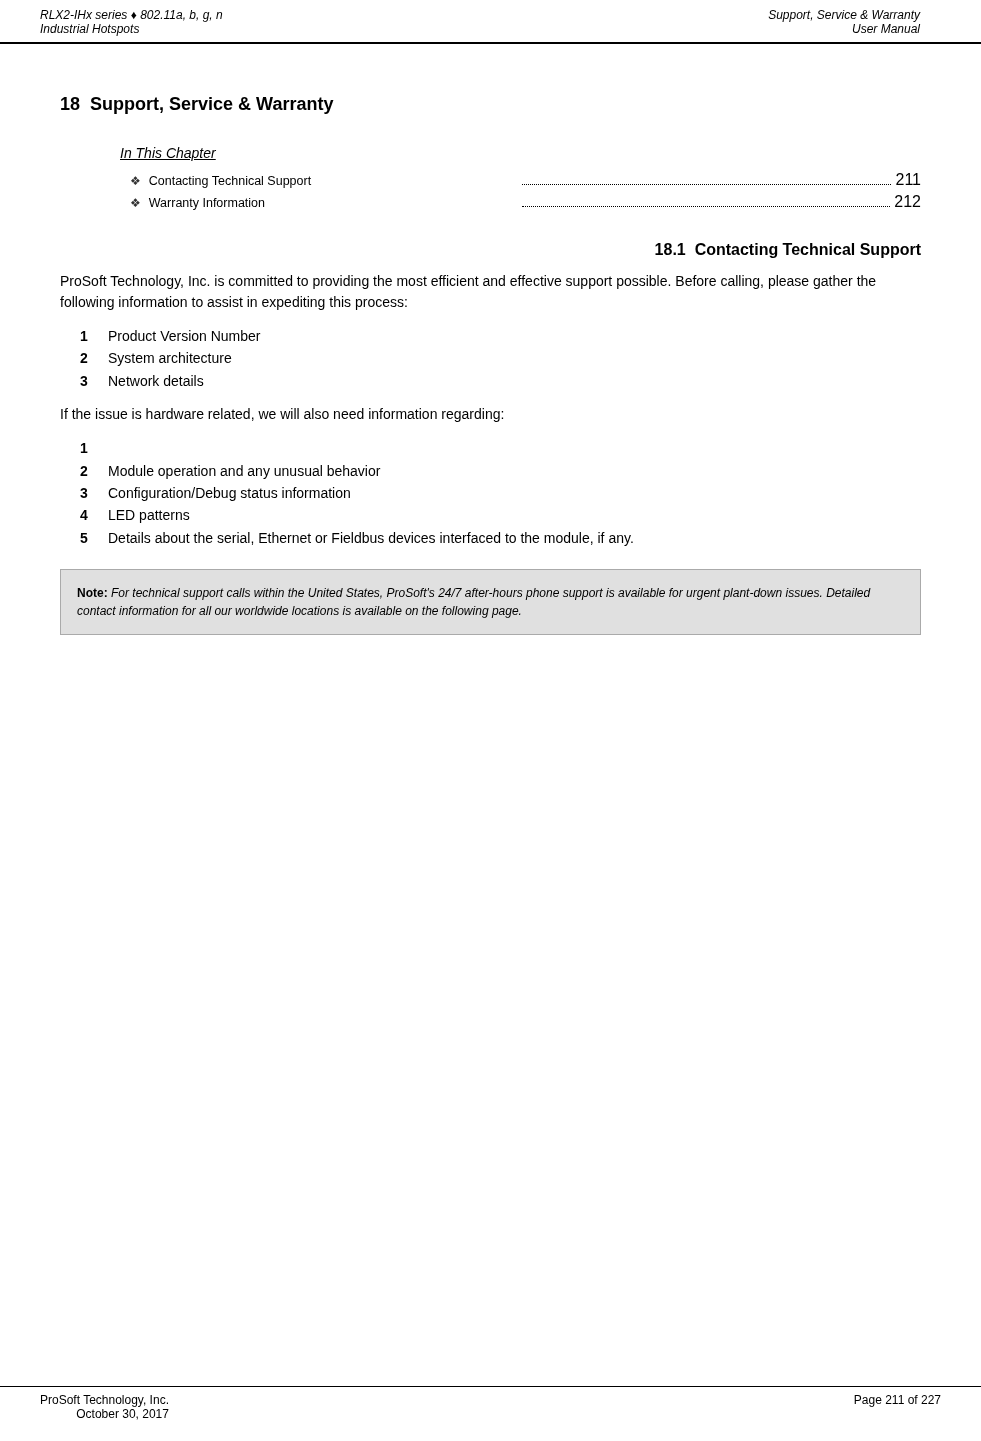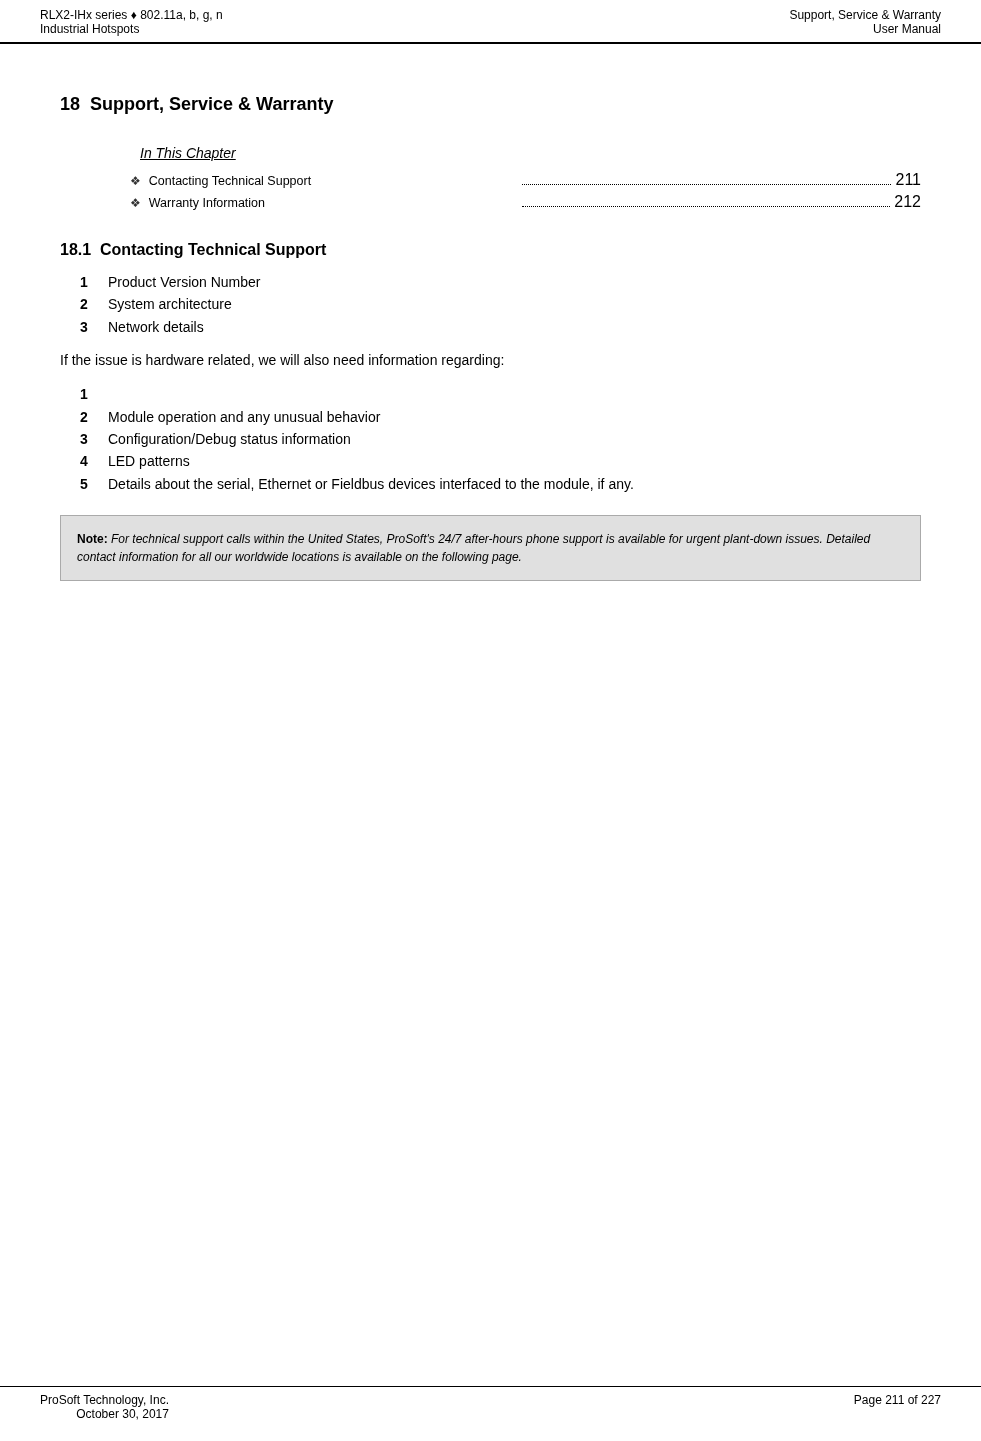--- a/index.html
+++ b/index.html
@@ -14,23 +14,24 @@
       color: #000;
       background: #fff;
       width: 981px;
       min-height: 1441px;
       position: relative;
     }
 
     .header {
       display: flex;
       justify-content: space-between;
-      padding: 8px 40px 6px 40px;
+      padding: 8px 61px 6px 40px;
       border-bottom: 2px solid #000;
       font-size: 12px;
+      font-style: italic;
     }
 
     .header-right {
       text-align: right;
       font-size: 12px;
     }
 
     .content {
       padding: 30px 60px 60px 60px;
     }
@@ -46,21 +47,20 @@
       margin-left: 60px;
       margin-bottom: 30px;
     }
 
     .in-this-chapter-label {
       font-style: italic;
       text-decoration: underline;
       font-size: 14px;
       margin-bottom: 10px;
       display: block;
-      margin-left: 20px;
     }
 
     .toc-item {
       display: flex;
       align-items: baseline;
       font-size: 12.5px;
       margin-bottom: 4px;
       margin-left: 10px;
     }
 
@@ -83,20 +83,21 @@
 
     .toc-page {
       font-size: 16px;
     }
 
     .section-title {
       font-size: 16px;
       font-weight: bold;
       margin-bottom: 12px;
       margin-top: 18px;
+      text-align: right;
     }
 
     .body-text {
       font-size: 14px;
       line-height: 1.5;
       margin-bottom: 12px;
     }
 
     .numbered-list {
       list-style: none;
@@ -185,20 +186,21 @@
       <span class="toc-dots"></span>
       <span class="toc-page">212</span>
     </div>
   </div>
 
   <div class="section-block">
     <div class="section-title">
       <span>18.1</span>&nbsp;&nbsp;<span>Contacting Technical Support</span>
     </div>
 
+    <p class="body-text">ProSoft Technology, Inc. is committed to providing the most efficient and effective support possible. Before calling, please gather the following information to assist in expediting this process:</p>
 
     <ul class="numbered-list">
       <li>
         <span class="list-num">1</span>
         <span>Product Version Number</span>
       </li>
       <li>
         <span class="list-num">2</span>
         <span>System architecture</span>
       </li>

